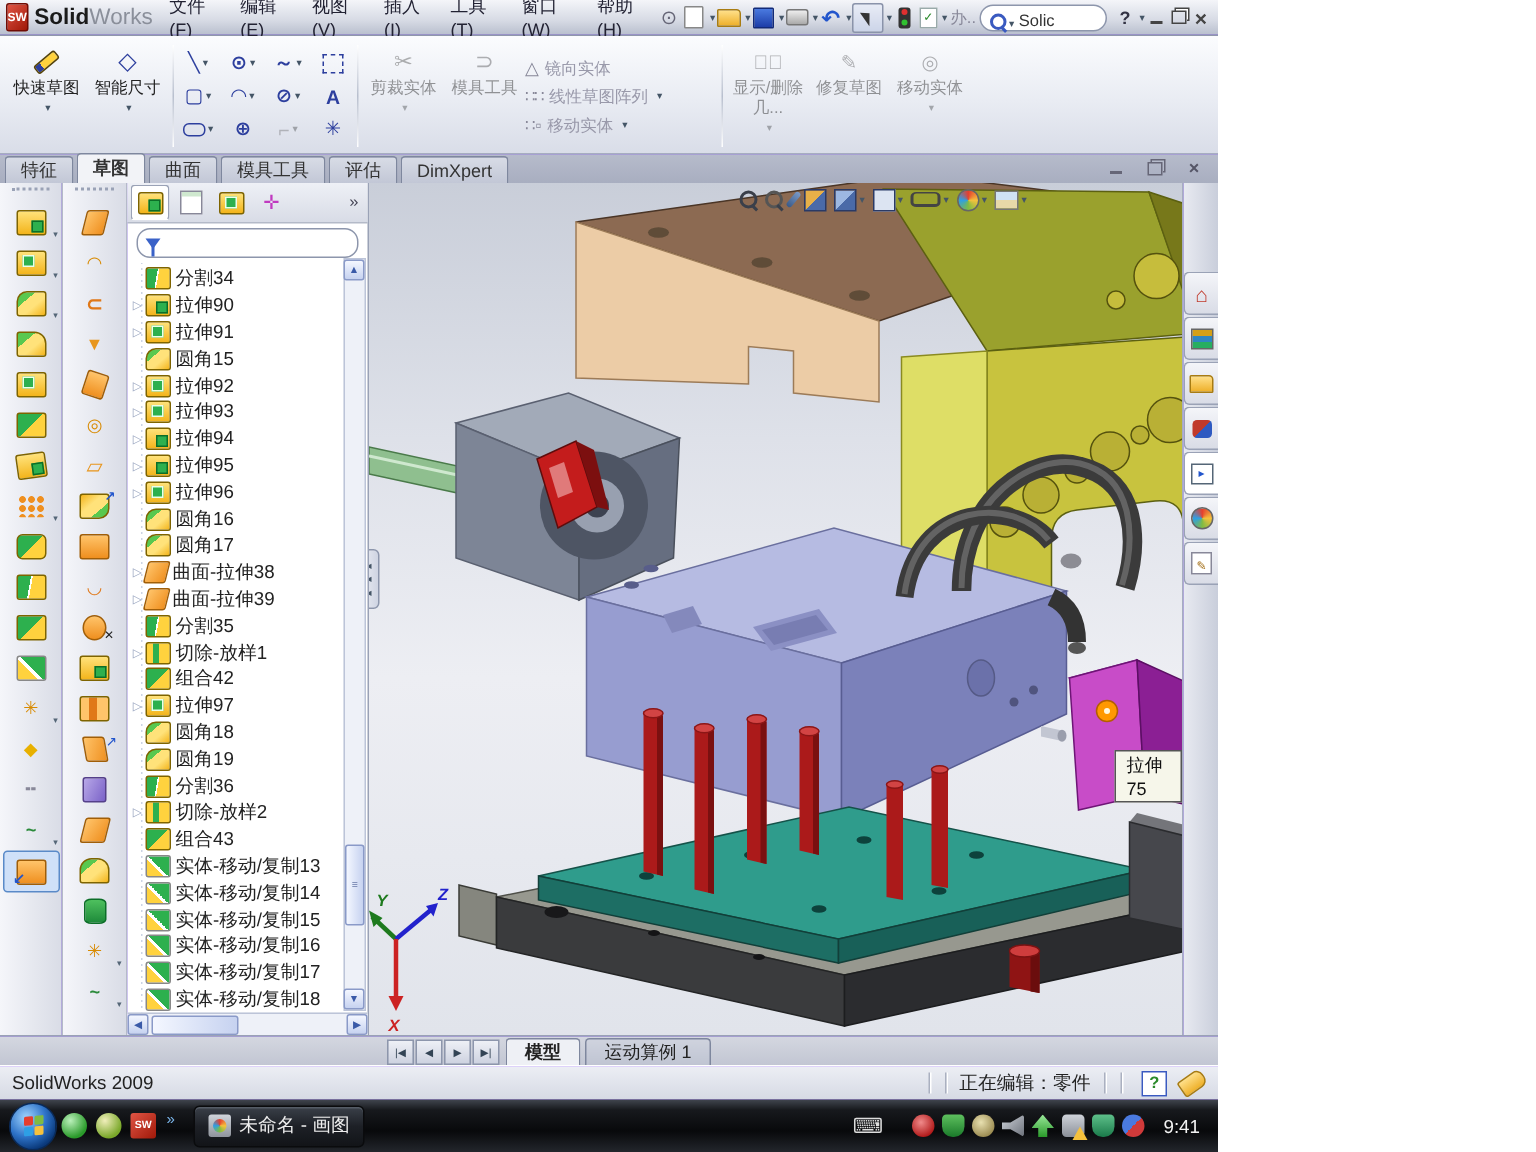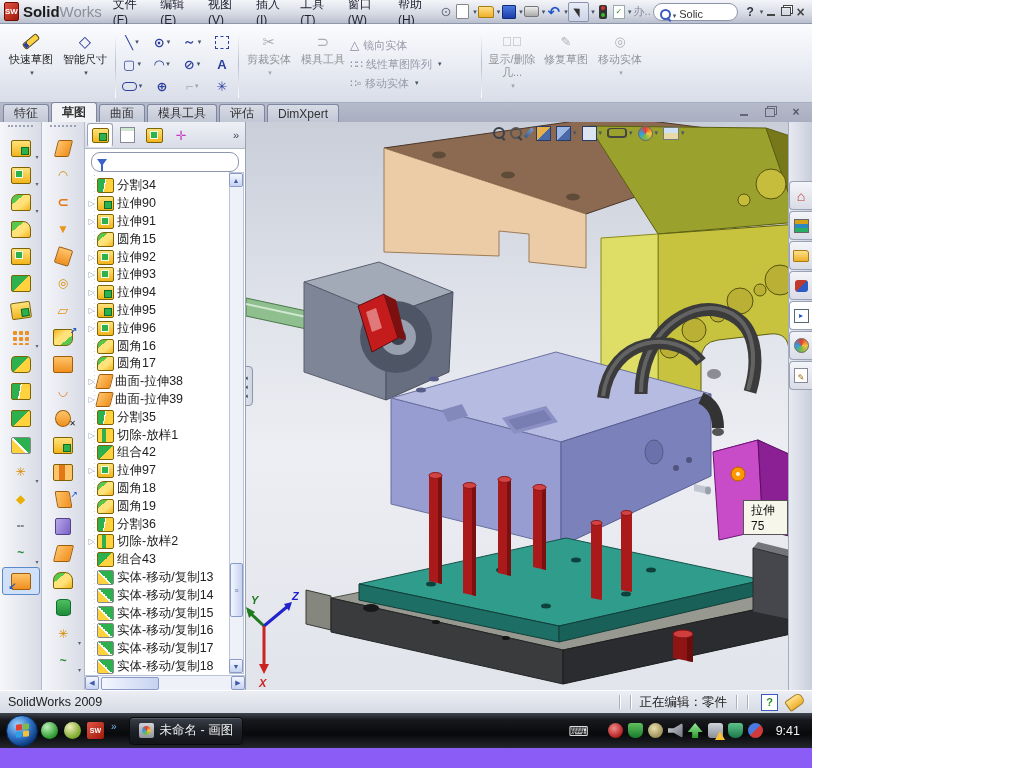--- a/index.html
+++ b/index.html
@@ -794,20 +794,28 @@
         </div>
       <div class="tpbtn">
           <span class="ball"></span>
         </div>
       <div class="tpbtn">
           <span style="width:12px;height:13px;background:#fff;border:1px solid #889;font-size:8px;color:#a06a10;display:flex;align-items:flex-end;justify-content:center">✎</span>
         </div>
     </div>
   </div>
 
+  <div id="modeltabs">
+    <span class="mtnav">|◀</span>
+    <span class="mtnav">◀</span>
+    <span class="mtnav">▶</span>
+    <span class="mtnav">▶|</span>
+    <span class="mtab active">模型</span>
+    <span class="mtab">运动算例 1</span>
+  </div>
 
   <div id="statusbar">
     <span>SolidWorks 2009</span>
     <span style="margin-left:auto" class="row">
       <span class="ssep"></span>
         <span class="ssep"></span>
       <span style="margin:0 4px">正在编辑：零件</span>
       <span class="ssep"></span>
         <span class="ssep"></span>
       <span style="width:15px;height:15px;border:1px solid #3a5ac0;background:#fff;color:#2a8a2a;font-weight:bold;font-size:11px;display:inline-flex;align-items:center;justify-content:center;margin:0 8px">?</span>

